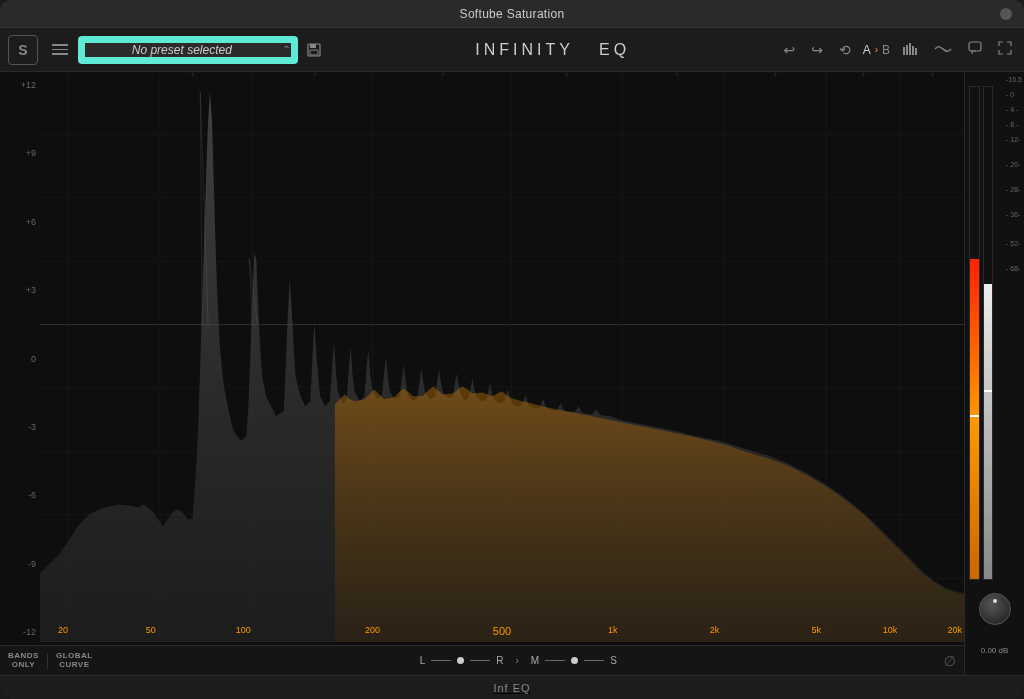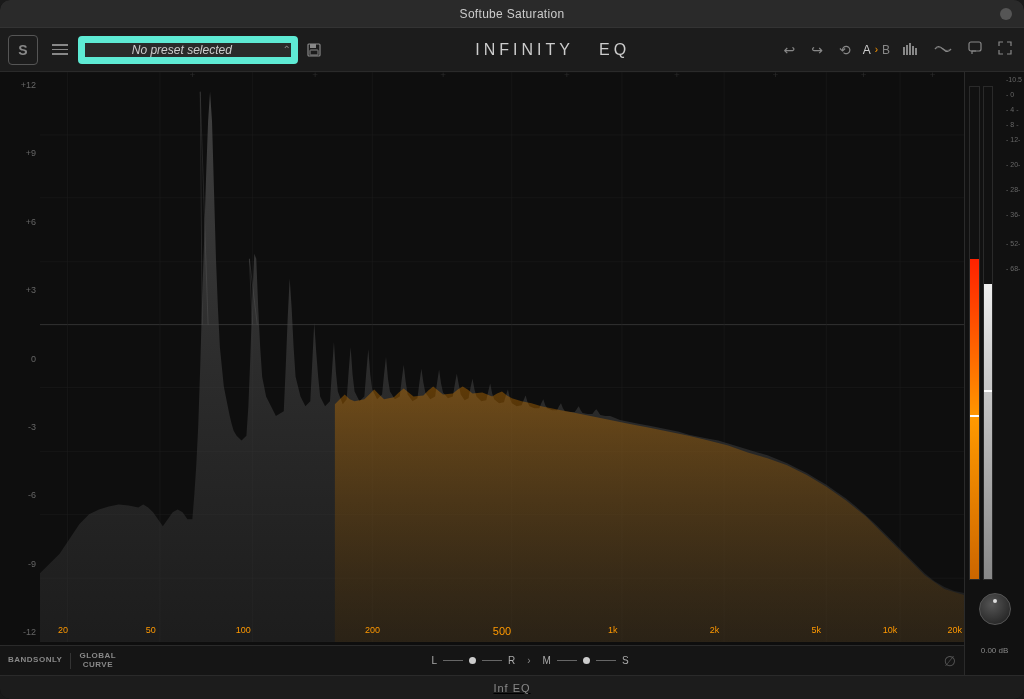--- a/index.html
+++ b/index.html
@@ -509,21 +509,21 @@
         <span style="position:absolute; left:36%; color:#f90; font-size:9px; transform:translateX(-50%);">200</span>
         <span style="position:absolute; left:50%; color:#f90; font-size:11px; transform:translateX(-50%);">500</span>
         <span style="position:absolute; left:62%; color:#f90; font-size:9px; transform:translateX(-50%);">1k</span>
         <span style="position:absolute; left:73%; color:#f90; font-size:9px; transform:translateX(-50%);">2k</span>
         <span style="position:absolute; left:84%; color:#f90; font-size:9px; transform:translateX(-50%);">5k</span>
         <span style="position:absolute; left:92%; color:#f90; font-size:9px; transform:translateX(-50%);">10k</span>
         <span style="position:absolute; left:99%; color:#f90; font-size:9px; transform:translateX(-50%);">20k</span>
       </div>
 
       <div class="bottom-bar">
-        <div style="display:flex; flex-direction:row; align-items:center; cursor:pointer;">
+        <div style="display:flex; flex-direction:column; align-items:center; cursor:pointer;">
           <span class="bottom-btn">BANDS</span>
           <span class="bottom-btn">ONLY</span>
         </div>
         <div class="bottom-divider"></div>
         <div style="display:flex; flex-direction:column; align-items:center; cursor:pointer;">
           <span class="bottom-btn">GLOBAL</span>
           <span class="bottom-btn">CURVE</span>
         </div>
 
         <div style="flex:1; display:flex; align-items:center; justify-content:center; gap:6px;">

